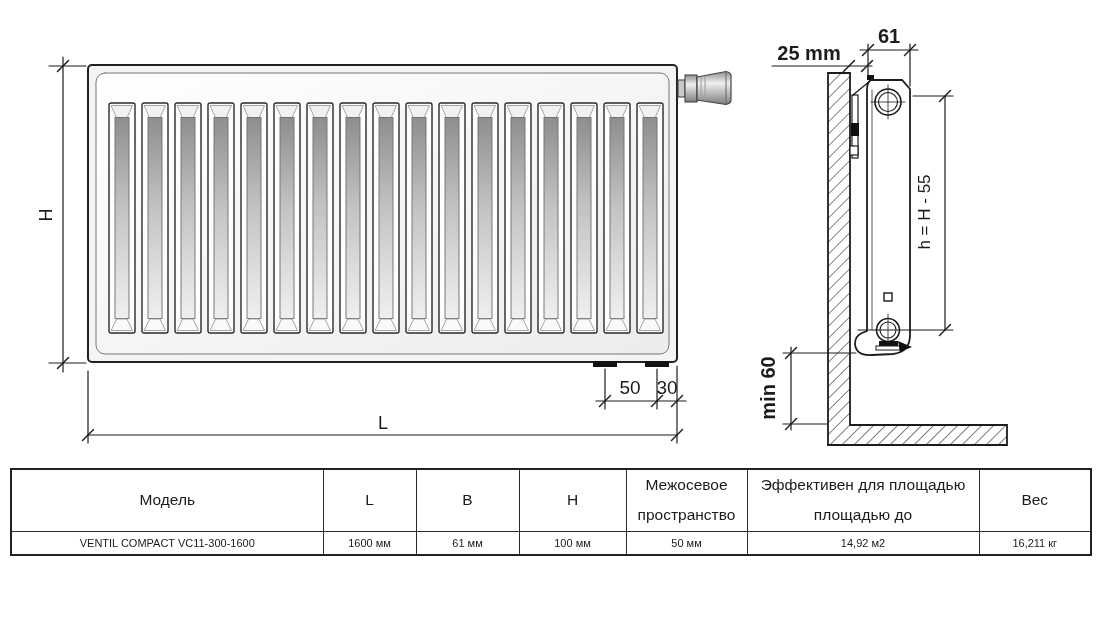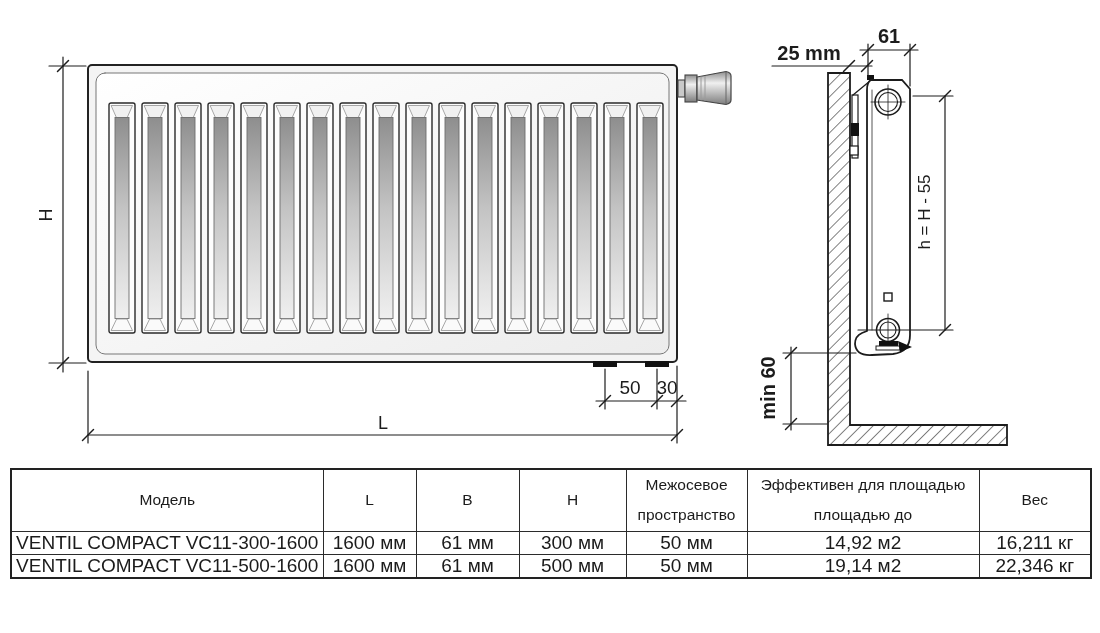--- a/index.html
+++ b/index.html
@@ -19,21 +19,21 @@
     border-collapse:collapse;table-layout:fixed;
     font-family:"Liberation Sans", sans-serif;
     color:#1b1b1b;
   }
   .spec-table td,.spec-table th{
     border:1.6px solid #2b2b2b;
     text-align:center;vertical-align:middle;
     padding:0 2px;overflow:hidden;white-space:nowrap;
   }
   .spec-table th{font-weight:400;font-size:15.5px;white-space:normal;line-height:1.95;margin-top:44px;}
-  .spec-table td{font-size:19px;height:22px;margin-top:48px;}
+  .spec-table td{font-size:11px;height:22px;margin-top:48px;}
   .spec-table tr.hdr{height:62px;}
   .spec-table{border:2px solid #222;}
 </style>
 </head>
 <body>
 
 <div class="stage">
 
   <div class="drawing-wrap">
   <svg width="1100" height="465" viewBox="0 0 1100 465">
@@ -222,29 +222,20 @@
         <th>B</th>
         <th>H</th>
         <th>Межосевое пространство</th>
         <th>Эффективен для площадью площадью до</th>
         <th>Вес</th>
       </tr>
       <tr>
         <td>VENTIL COMPACT VC11-300-1600</td>
         <td>1600 мм</td>
         <td>61 мм</td>
-        <td>300 мм</td>
+        <td>100 мм</td>
         <td>50 мм</td>
         <td>14,92 м2</td>
         <td>16,211 кг</td>
       </tr>
-      <tr>
-        <td>VENTIL COMPACT VC11-500-1600</td>
-        <td>1600 мм</td>
-        <td>61 мм</td>
-        <td>500 мм</td>
-        <td>50 мм</td>
-        <td>19,14 м2</td>
-        <td>22,346 кг</td>
-      </tr>
     </tbody>
   </table>
 </div>
 
 </body></html>

